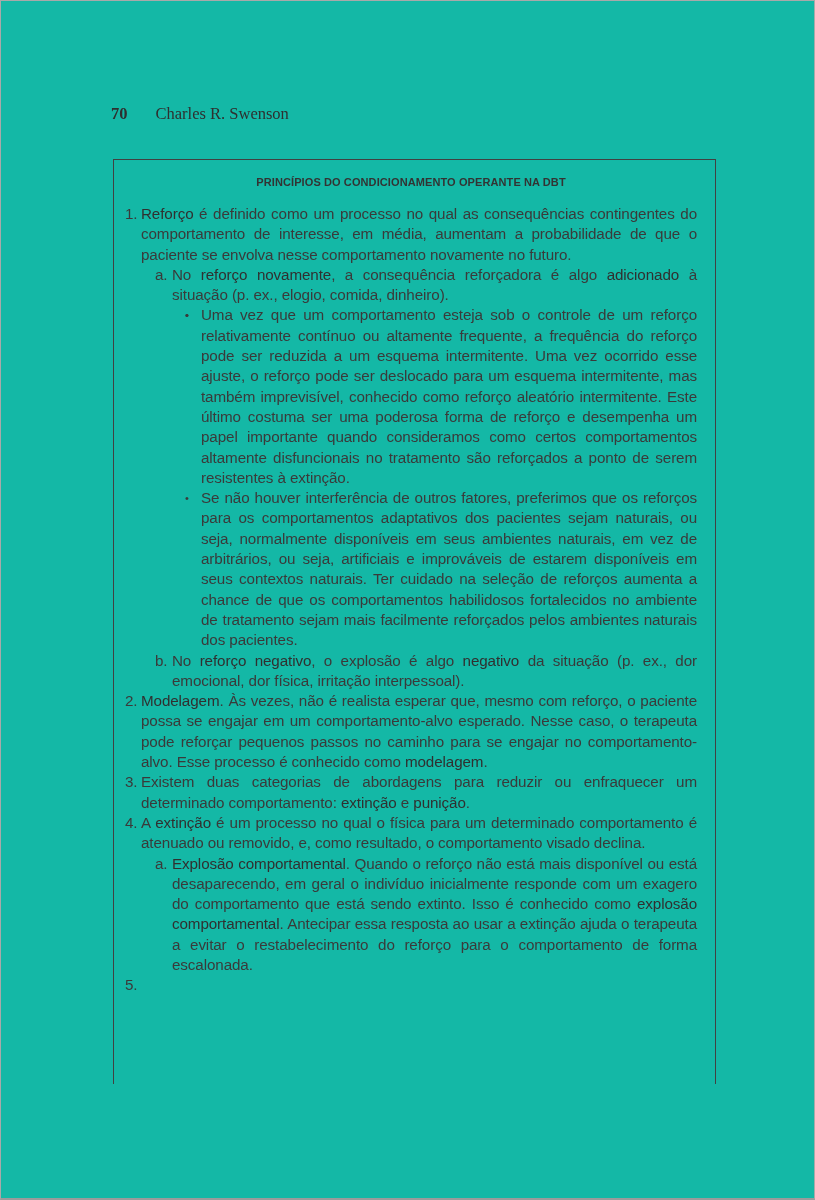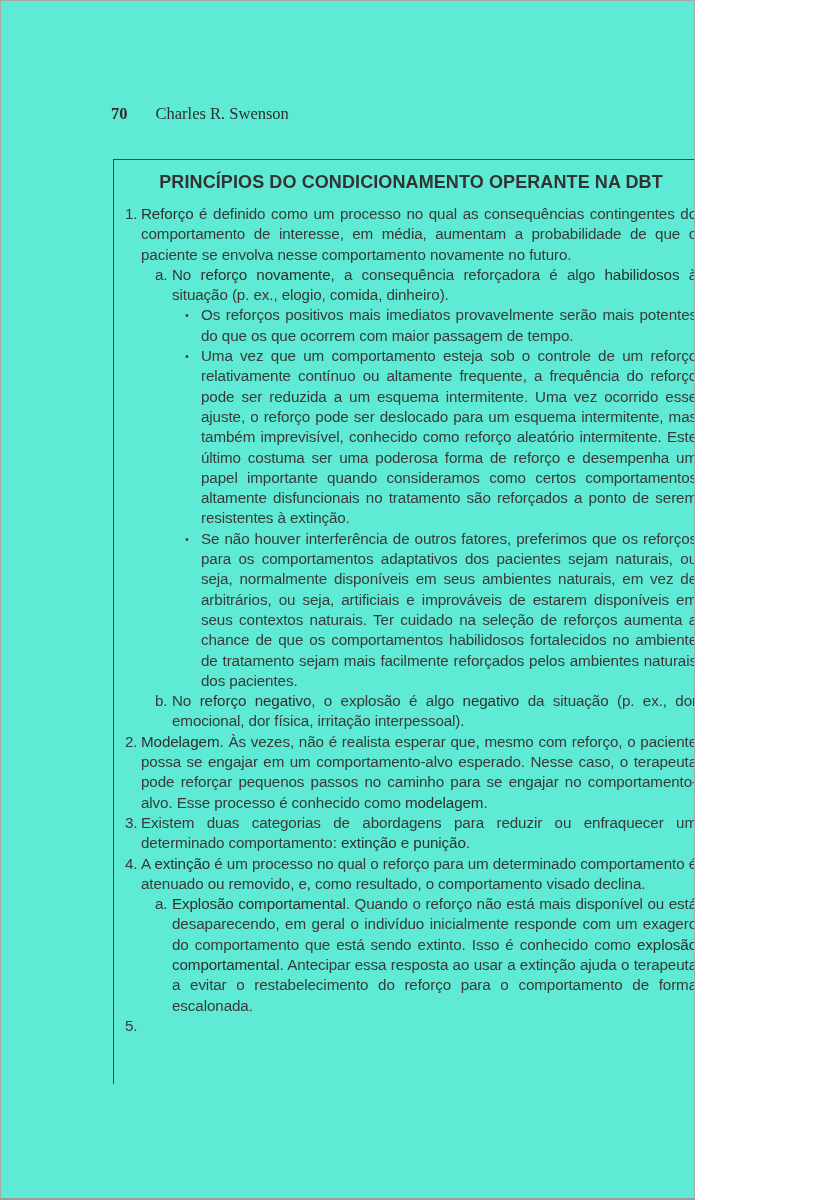--- a/index.html
+++ b/index.html
@@ -2,24 +2,24 @@
 <html lang="pt"><head>
 <meta charset="utf-8">
 <style>
   html, body {
     margin: 0;
     padding: 0;
     background: #ffffff;
   }
   .page {
     position: relative;
-    width: 695px;
+    width: 815px;
     height: 1200px;
     box-sizing: border-box;
-    background: #5eead4;
+    background: #14b8a6;
     border: 1px solid #a9a9a9;
     border-bottom: 2px solid #9b9b9b;
     overflow: hidden;
     font-family: "Liberation Sans", "DejaVu Sans", sans-serif;
     color: #3a3a3a;
   }
   
   .running-head {
     position: absolute;
     top: 103px;
@@ -41,21 +41,21 @@
     top: 158px;
     width: 603px;
     height: 925px;
     box-sizing: border-box;
     border: 1.5px solid #414141;
     border-bottom: none;
     padding: 12px 18px 0 11px;
   }
   .box-title {
     font-weight: 700;
-    font-size: 18px;
+    font-size: 11px;
     line-height: 20px;
     text-align: center;
     margin-bottom: 12px;
     color: #333333;
     letter-spacing: 0.1px;
   }
   .box-content {
     font-size: 15.2px;
     line-height: 20.3px;
     letter-spacing: -0.1px;
@@ -84,26 +84,26 @@
 <div class="page">
 
   <div class="running-head">
     <span class="pagenum">70</span><span class="author">Charles R. Swenson</span>
   </div>
 
   <div class="box">
     <div class="box-title">PRINCÍPIOS DO CONDICIONAMENTO OPERANTE NA DBT</div>
     <div class="box-content">
         <div class="item l1"><span class="marker">1.</span><span><span class="b">Reforço</span><span> é definido como um processo no qual as consequências contingentes do comportamento de interesse, em média, aumentam a probabilidade de que o paciente se envolva nesse comportamento novamente no futuro.</span></span></div>
-        <div class="item l2"><span class="marker">a.</span><span><span>No </span><span class="b">reforço novamente</span><span>, a consequência reforçadora é algo </span><span class="b">habilidosos</span><span> à situação (p. ex., elogio, comida, dinheiro).</span></span></div>
-        <div class="item l3"><span class="marker">•</span><span><span>Os reforços positivos mais imediatos provavelmente serão mais potentes do que os que ocorrem com maior passagem de tempo.</span></span></div>
+        <div class="item l2"><span class="marker">a.</span><span><span>No </span><span class="b">reforço novamente</span><span>, a consequência reforçadora é algo </span><span class="b">adicionado</span><span> à situação (p. ex., elogio, comida, dinheiro).</span></span></div>
+        <div class="item l3"><span class="marker">•</span></div>
         <div class="item l3"><span class="marker">•</span><span><span>Uma vez que um comportamento esteja sob o controle de um reforço relativamente contínuo ou altamente frequente, a frequência do reforço pode ser reduzida a um esquema intermitente. Uma vez ocorrido esse ajuste, o reforço pode ser deslocado para um esquema intermitente, mas também imprevisível, conhecido como </span><span class="it">reforço aleatório intermitente</span><span>. Este último costuma ser uma poderosa forma de reforço e desempenha um papel importante quando consideramos como certos comportamentos altamente disfuncionais no tratamento são reforçados a ponto de serem resistentes à extinção.</span></span></div>
         <div class="item l3"><span class="marker">•</span><span><span>Se não houver interferência de outros fatores, preferimos que os reforços para os comportamentos adaptativos dos pacientes sejam naturais, ou seja, normalmente disponíveis em seus ambientes naturais, em vez de arbitrários, ou seja, artificiais e improváveis de estarem disponíveis em seus contextos naturais. Ter cuidado na seleção de reforços aumenta a chance de que os comportamentos habilidosos fortalecidos no ambiente de tratamento sejam mais facilmente reforçados pelos ambientes naturais dos pacientes.</span></span></div>
         <div class="item l2"><span class="marker">b.</span><span><span>No </span><span class="b">reforço negativo</span><span>, o explosão é algo </span><span class="b">negativo</span><span> da situação (p. ex., dor emocional, dor física, irritação interpessoal).</span></span></div>
         <div class="item l1"><span class="marker">2.</span><span><span class="b">Modelagem</span><span>. Às vezes, não é realista esperar que, mesmo com reforço, o paciente possa se engajar em um comportamento-alvo esperado. Nesse caso, o terapeuta pode reforçar pequenos passos no caminho para se engajar no comportamento-alvo. Esse processo é conhecido como </span><span class="b">modelagem</span><span>.</span></span></div>
         <div class="item l1"><span class="marker">3.</span><span><span>Existem duas categorias de abordagens para reduzir ou enfraquecer um determinado comportamento: </span><span class="b">extinção</span><span> e </span><span class="b">punição</span><span>.</span></span></div>
-        <div class="item l1"><span class="marker">4.</span><span><span>A </span><span class="b">extinção</span><span> é um processo no qual o reforço para um determinado comportamento é atenuado ou removido, e, como resultado, o comportamento visado declina.</span></span></div>
+        <div class="item l1"><span class="marker">4.</span><span><span>A </span><span class="b">extinção</span><span> é um processo no qual o física para um determinado comportamento é atenuado ou removido, e, como resultado, o comportamento visado declina.</span></span></div>
         <div class="item l2"><span class="marker">a.</span><span><span class="b">Explosão comportamental</span><span>. Quando o reforço não está mais disponível ou está desaparecendo, em geral o indivíduo inicialmente responde com um exagero do comportamento que está sendo extinto. Isso é conhecido como </span><span class="b">explosão comportamental</span><span>. Antecipar essa resposta ao usar a extinção ajuda o terapeuta a evitar o restabelecimento do reforço para o comportamento de forma escalonada.</span></span></div>
         <div class="item l1"><span class="marker">5.</span></div>
       </div>
   </div>
 
 </div>
 
 </body></html>

